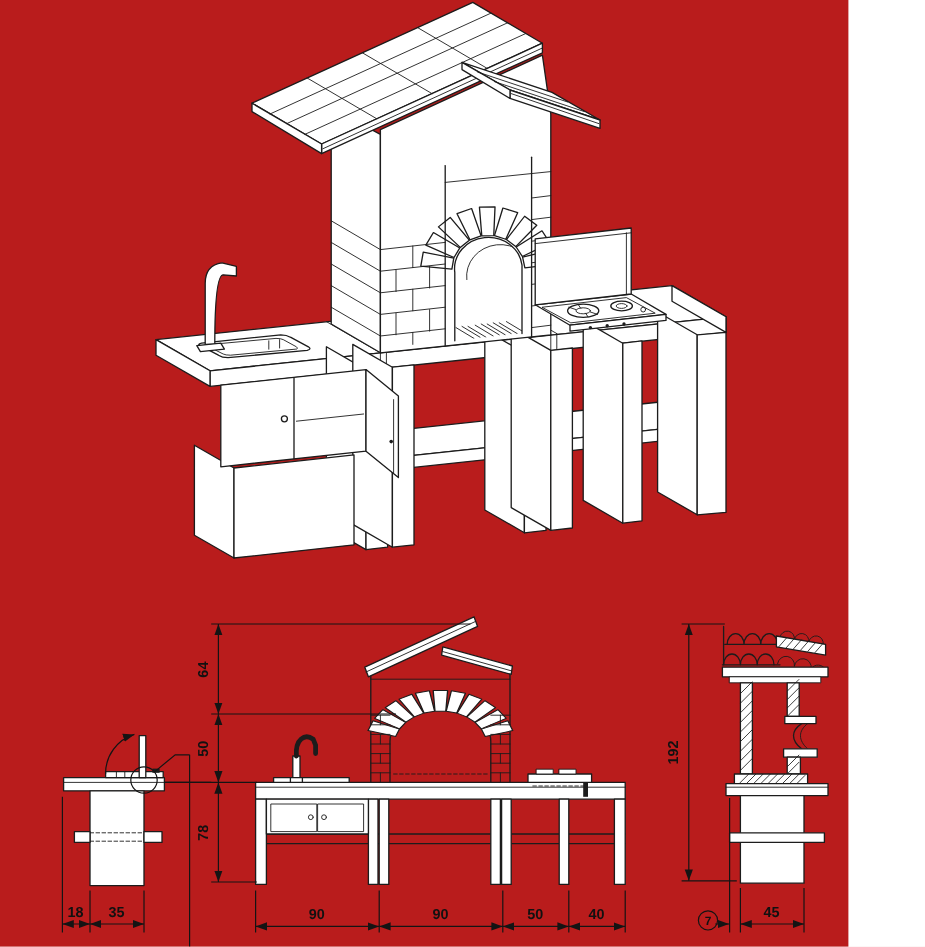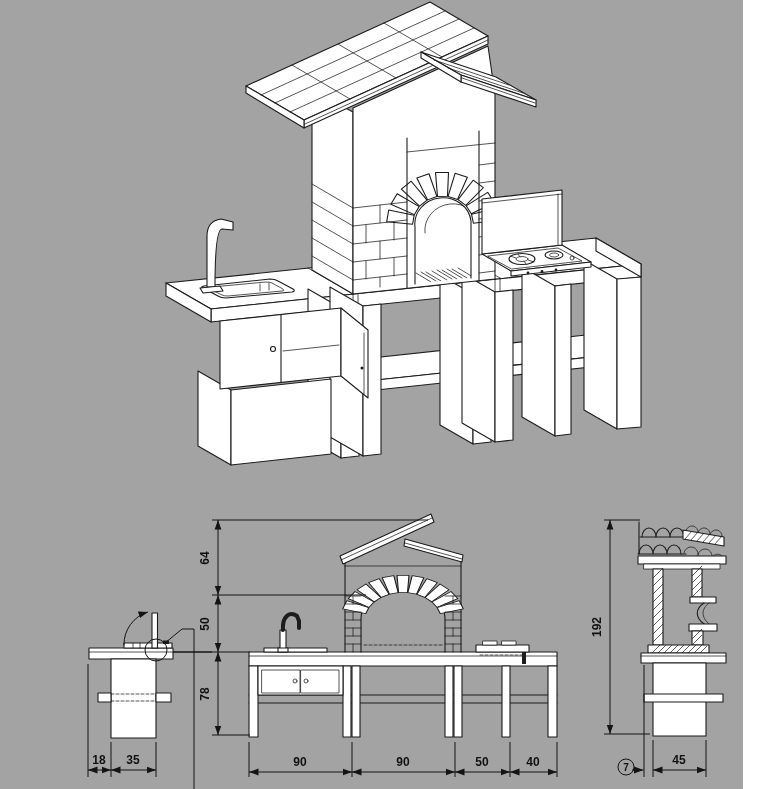--- a/index.html
+++ b/index.html
@@ -1,17 +1,17 @@
 <!DOCTYPE html>
 <html><head>
 <meta charset="utf-8">
 <style>
   html,body{margin:0;padding:0;background:#fff;}
-  .stage{width:707px;height:789px;background:#a3a3a3;position:relative;overflow:hidden;
-         font-family:"Liberation Sans", sans-serif;padding-left:36px;}
+  .stage{width:707px;height:789px;background:#b91c1c;position:relative;overflow:hidden;
+         font-family:"Liberation Sans", sans-serif;}
   svg{display:block;}
   .ln{stroke:#1c1c1c;stroke-width:1.1;fill:none;stroke-linejoin:round;stroke-linecap:round;}
   .w{fill:#ffffff;}
   .thin{stroke-width:0.75;}
   .dim{stroke:#141414;stroke-width:1;fill:none;}
   .hatch{stroke:#1c1c1c;stroke-width:0.7;fill:none;}
   .dash2{stroke-dasharray:3 2;}
   .dimtxt{font:bold 12px "Liberation Sans", sans-serif;fill:#111;}
   .balloontxt{font:bold 10px "Liberation Sans", sans-serif;fill:#111;}
   .blk{fill:#1c1c1c;stroke:none;}

